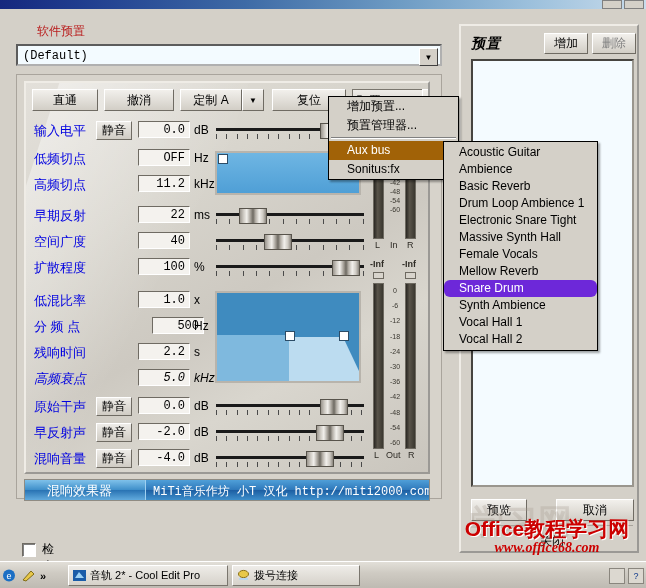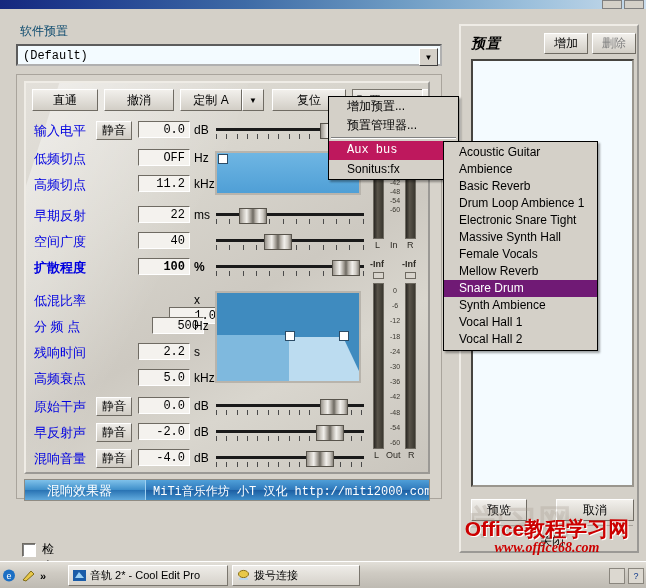--- a/index.html
+++ b/index.html
@@ -11,21 +11,21 @@
   }
   
   #titlestrip{position:absolute;left:0;top:0;width:646px;height:9px;
     background:linear-gradient(90deg,#16287e 0%,#1f3c8e 12%,#3e6ba6 38%,#6e9cc4 62%,#9cc0dc 82%,#c9dcec 100%);}
   #titlebtns{position:absolute;right:2px;top:0px;height:9px;width:42px;display:flex;gap:2px;}
   #titlebtns div{flex:1;background:#d4d0c8;border:1px solid #808080;}
   
   #dlg{position:absolute;left:0;top:9px;width:646px;height:552px;background:#d4d0c8;}
   
   #leftpane{position:absolute;left:8px;top:9px;width:439px;height:487px;}
-  .lbl-soft{position:absolute;left:12px;top:5px;font-size:12px;color:#0c4a6e;text-align:center;}
+  .lbl-soft{position:absolute;left:29px;top:5px;font-size:12px;color:#b91c1c;text-align:center;}
   #presetcombo{position:absolute;left:8px;top:26px;width:426px;height:22px;
     background:#f3fbff;border:2px inset #b0b0b0;box-sizing:border-box;}
   #presetcombo .val{position:absolute;left:5px;top:3px;font-family:"Liberation Mono","DejaVu Sans Mono",monospace;font-size:12px;}
   #presetcombo .arrow{position:absolute;right:2px;top:2px;width:17px;height:16px;
     background:#d4d0c8;border:1px solid #fff;border-right-color:#404040;border-bottom-color:#404040;
     display:flex;align-items:center;justify-content:center;font-size:8px;}
 
   
   #plugin{position:absolute;left:8px;top:56px;width:426px;height:425px;
     background:#d7d3cb;border:1px solid #a9a49c;box-sizing:border-box;}
@@ -124,29 +124,29 @@
   #rp-close{position:absolute;left:48px;top:505px;width:86px;height:20px;
     display:flex;align-items:center;justify-content:center;font-size:12px;}
   #rp-sep{position:absolute;left:6px;top:499px;width:166px;height:1px;background:#a9a49c;}
 
   
   #menu1{position:absolute;left:328px;top:96px;width:131px;
     background:#d4d0c8;border:1px solid #000;box-sizing:border-box;
     box-shadow:2px 2px 2px rgba(0,0,0,0.35);z-index:40;}
   #menu1 .mi{position:relative;height:19px;line-height:19px;padding-left:18px;font-size:12px;}
   #menu1 .sep{height:1px;background:#808080;margin:2px 2px;border-bottom:1px solid #fff;}
-  #menu1 .mi.sel{background:#be185d;color:#fff;font-family:Liberation Mono, monospace;}
+  #menu1 .mi.sel{background:#a16207;color:#fff;}
   #menu1 .mi .car{position:absolute;right:6px;top:0;font-size:9px;}
 
   
   #menu2{position:absolute;left:443px;top:141px;width:155px;
     background:#d4d0c8;border:1px solid #000;box-sizing:border-box;
     box-shadow:2px 2px 2px rgba(0,0,0,0.35);z-index:50;padding:2px 0;}
   #menu2 .mi{height:17px;line-height:17px;padding-left:15px;font-size:12px;white-space:nowrap;}
-  #menu2 .mi.sel{background:#701a75;color:#fff;}
+  #menu2 .mi.sel{background:#6d28d9;color:#fff;border-radius:6px;}
 
   
   #wm{position:absolute;left:448px;top:515px;width:198px;height:60px;z-index:60;
     pointer-events:none;text-align:center;}
   #wm .l1{font-size:21px;font-weight:bold;color:#cc0000;
     text-shadow:1px 1px 0 #ffffff;letter-spacing:0px;}
   #wm .l2{font-size:14px;font-style:italic;font-weight:bold;color:#cc0000;
     font-family:"Liberation Serif","DejaVu Serif",serif;margin-top:-3px;}
   #wm2{position:absolute;left:470px;top:490px;width:170px;height:80px;z-index:5;
     font-size:34px;color:rgba(160,150,140,0.28);font-weight:bold;pointer-events:none;
@@ -290,21 +290,21 @@
               <i style="left:54%"></i>
               <i style="left:63%"></i>
               <i style="left:72%"></i>
               <i style="left:81%"></i>
             <i style="left:90%"></i>
               <i style="left:99%"></i>
           </div>
           <div class="sthumb" style="left:48px;"></div>
         </div>
 
-        <div class="prow" style="left:8px;top:175px;width:160px;font-weight:bold;">
+        <div class="prow" style="left:8px;top:175px;width:160px;">
           <div class="pname">扩散程度</div>
           <div class="numbox" style="left:104px;top:0;">100</div>
           <div class="unit" style="left:160px;top:2px;">%</div>
         </div>
         <div class="slider" style="left:190px;top:177px;width:148px;">
           <div class="strack"></div>
           <div class="sticks">
             <i style="left:0%"></i>
               <i style="left:9%"></i>
               <i style="left:18%"></i>
@@ -316,37 +316,37 @@
               <i style="left:72%"></i>
               <i style="left:81%"></i>
             <i style="left:90%"></i>
               <i style="left:99%"></i>
           </div>
           <div class="sthumb" style="left:116px;"></div>
         </div>
 
         <div class="prow" style="left:8px;top:208px;width:160px;">
           <div class="pname">低混比率</div>
-          <div class="numbox" style="left:104px;top:16px;margin-left:31px;">1.0</div>
+          <div class="numbox" style="left:104px;top:0;">1.0</div>
           <div class="unit" style="left:160px;top:2px;">x</div>
         </div>
 
         <div class="prow" style="left:8px;top:234px;width:160px;">
           <div class="pname">分 频 点</div>
           <div class="numbox" style="left:118px;top:0;">500</div>
           <div class="unit" style="left:160px;top:2px;">Hz</div>
         </div>
 
         <div class="prow" style="left:8px;top:260px;width:160px;">
           <div class="pname">残响时间</div>
           <div class="numbox" style="left:104px;top:0;">2.2</div>
           <div class="unit" style="left:160px;top:2px;">s</div>
         </div>
 
-        <div class="prow" style="left:8px;top:286px;width:160px;">
+        <div class="prow" style="left:8px;top:286px;width:160px;font-style:italic;">
           <div class="pname">高频衰点</div>
           <div class="numbox" style="left:104px;top:0;">5.0</div>
           <div class="unit" style="left:160px;top:2px;">kHz</div>
         </div>
 
         <div class="graph" style="left:189px;top:208px;width:146px;height:92px;
              background:linear-gradient(180deg,#3d87bb,#3a82b6);">
           <svg width="142" height="88" viewBox="0 0 142 88" style="position:absolute;left:0;top:0;">
             <rect x="0" y="0" width="142" height="88" fill="#3f8bbf"></rect>
             <path d="M0,42 L72,42 L72,88 L0,88 Z" fill="#7fb9de"></path>

